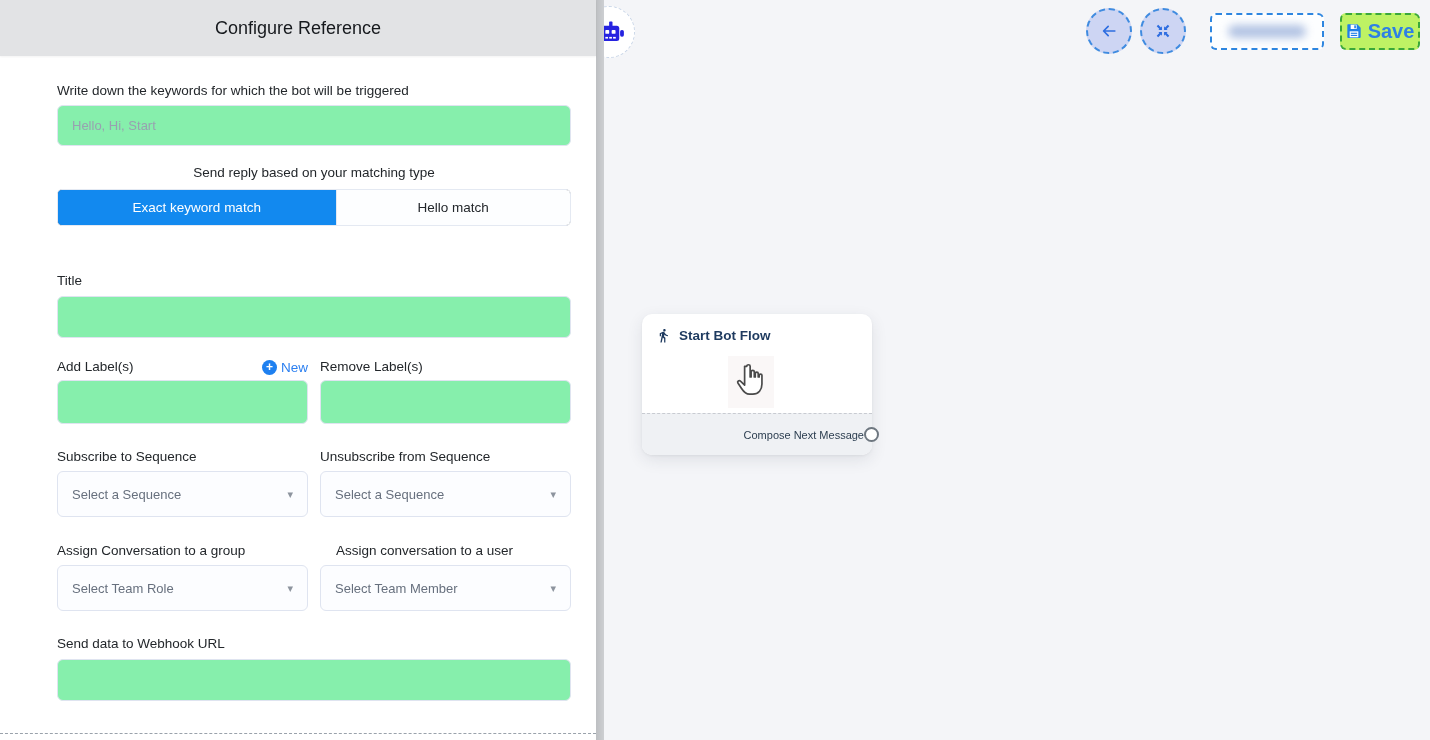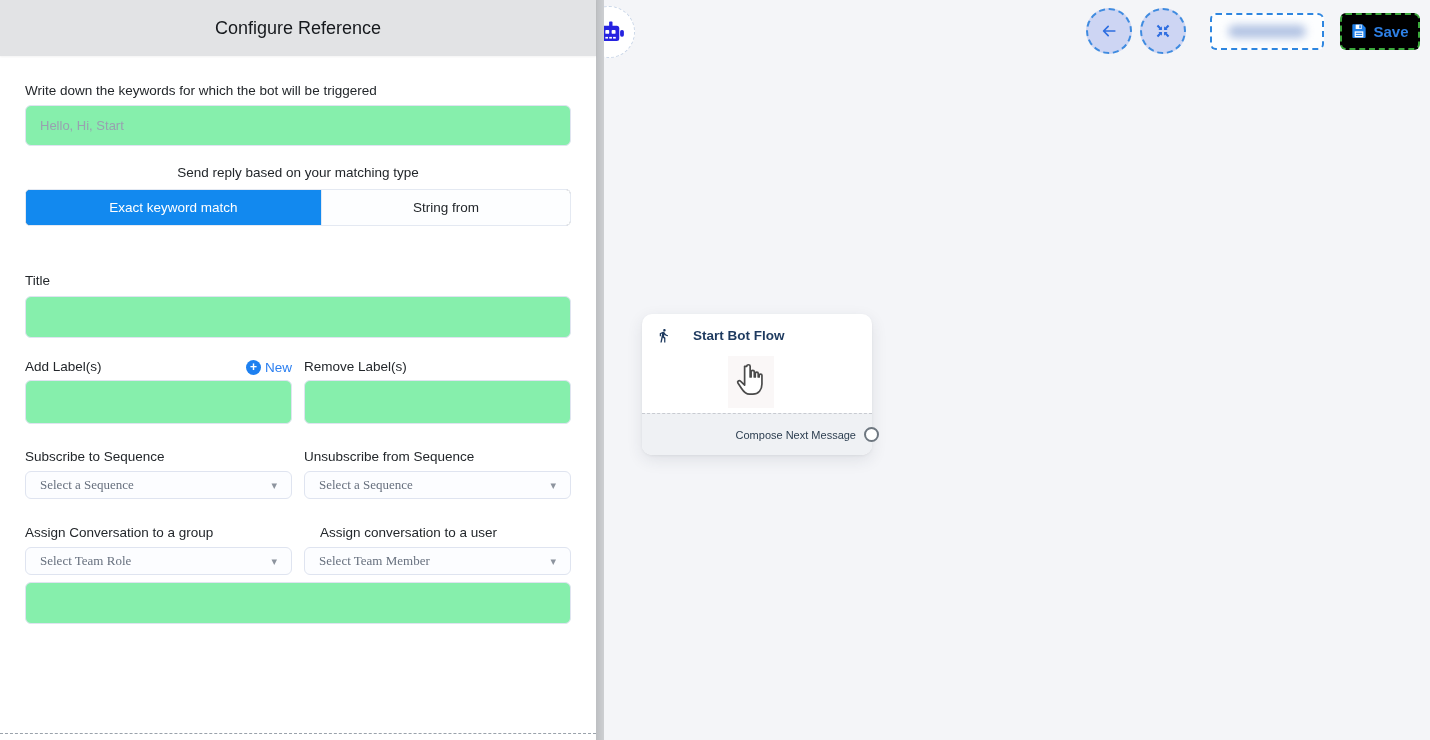--- a/index.html
+++ b/index.html
@@ -15,21 +15,21 @@
   .panel {
     position:absolute; left:0; top:0; width:596px; height:740px;
     background:#ffffff; z-index:5;
   }
   .panel-header {
     height:56px; background:#e2e3e5;
     display:flex; align-items:center; justify-content:center;
     font-size:18px; font-weight:normal; color:#16191d;
     box-shadow:0 1px 2px rgba(0,0,0,.05);
   }
-  .panel-body { padding:0 25px; position:relative; }
+  .panel-body { padding:0 25px; position:relative;margin-left:32px; }
   .field-label { font-size:13.5px; color:#23272b; line-height:16px; }
   .mt-kw-label { margin-top:27px; }
   .text-input {
     width:100%; height:41px; margin-top:6px;
     border:1px solid #dfe4f0; border-radius:6px; background:#86efac;
     padding:0 14px; font-size:13px; color:#333; outline:none;
     font-family:"Liberation Sans","DejaVu Sans",sans-serif;
   }
   .text-input::placeholder { color:#98a1b0; }
   .mt-match-label { margin-top:19px;text-align:center; }
@@ -59,24 +59,24 @@
   .plus-badge {
     width:15px; height:15px; border-radius:50%; background:#1e80f0;
     color:#fff; font-size:12px; line-height:14px; text-align:center;
     display:inline-block; font-weight:bold;
   }
   .input-tag { height:44px; margin-top:5px; }
 
   .mt-seq-label { margin-top:25px; }
   .mt-assign-label { margin-top:26px;gap:44px; }
   .select {
-    height:28px; margin-top:6px;
+    height:46px; margin-top:6px;
     border:1px solid #dfe4f0; border-radius:6px; background:#fcfdff;
     display:flex; align-items:center; justify-content:space-between;
-    padding:0 14px; font-size:13px; color:#67707e; cursor:pointer;font-family:Liberation Serif, serif;
+    padding:0 14px; font-size:13px; color:#67707e; cursor:pointer;
   }
   .caret { color:#8d949e; font-size:11px; }
 
   .mt-webhook-label { margin-top:25px; }
   .input-webhook { height:42px; margin-top:7px; }
 
   .panel-bottom-dash {
     position:absolute; left:0; right:0; bottom:6px;
     border-top:1px dashed #9aa2ab;
   }
@@ -110,47 +110,47 @@
     margin-left:24px; width:114px; height:37px;
     background:#fdfeff; border:2px dashed #2e86e0; border-radius:6px;
     display:flex; align-items:center; justify-content:center; cursor:pointer;
   }
   .blur-blob {
     width:78px; height:13px; background:#9fb4dc; border-radius:7px;
     filter:blur(4px); opacity:.8;
   }
   .save-btn {
     margin-left:16px; width:80px; height:37px;
-    background:#000000; border:2px dashed #3aa83a; border-radius:6px;
+    background:#bef264; border:2px dashed #3aa83a; border-radius:6px;
     display:flex; align-items:center; justify-content:center; gap:6px;
-    color:#2e80e5; font-size:15px; font-weight:600; cursor:pointer;
+    color:#2e80e5; font-size:20px; font-weight:600; cursor:pointer;
   }
 
   
   .node {
     position:absolute; left:642px; top:314px; width:230px; height:141px;
     background:#fff; border-radius:10px; z-index:2; cursor:grab;
     box-shadow:0 1px 3px rgba(0,0,0,.05), 0 5px 16px rgba(40,50,70,.10);
   }
   .node-header {
-    padding:14px 8px 0 14px; display:flex; align-items:center; gap:22px;
+    padding:14px 8px 0 14px; display:flex; align-items:center; gap:8px;
     color:#1e3a5f; font-weight:600; font-size:13.5px;
   }
   .hand-cursor {
     position:absolute; left:86px; top:42px; width:46px; height:52px;
     display:flex; align-items:center; justify-content:center;
     background:rgba(250,246,246,.9);
   }
   .node-footer {
     position:absolute; left:0; right:0; bottom:0; height:42px;
     background:#eff1f4; border-top:1px dashed #c8cbd1;
     border-radius:0 0 10px 10px;
     display:flex; align-items:center; justify-content:flex-end;
   }
-  .footer-text { font-size:11px; color:#2c3e50; margin-right:8px; }
+  .footer-text { font-size:11px; color:#2c3e50; }
   .handle-circle {
     width:15px; height:15px; border-radius:50%;
     background:#fff; border:2px solid #6e7780;
     margin-right:-7px; cursor:crosshair;
   }
 </style>
 </head>
 <body>
 
 <div class="panel">
@@ -159,21 +159,21 @@
   </div>
 
   <div class="panel-body">
 
     <div class="field-label mt-kw-label">Write down the keywords for which the bot will be triggered</div>
     <input class="text-input" type="text" placeholder="Hello, Hi, Start" style="">
 
     <div class="field-label mt-match-label">Send reply based on your matching type</div>
     <div class="tabs">
       <div class="tab tab-active">Exact keyword match</div>
-      <div class="tab tab-inactive">String from</div>
+      <div class="tab tab-inactive">Hello match</div>
     </div>
 
     <div class="field-label mt-title-label">Title</div>
     <input class="text-input input-title" type="text" style="">
 
     <div class="two-col mt-labels-row">
       <div class="col">
         <div class="label-row">
           <span class="field-label">Add Label(s)</span>
           <span class="new-link">
@@ -228,20 +228,21 @@
         </div>
       </div>
       <div class="col">
         <div class="select">
           <span>Select Team Member</span>
           <span class="caret">▾</span>
         </div>
       </div>
     </div>
 
+    <div class="field-label mt-webhook-label">Send data to Webhook URL</div>
     <input class="text-input input-webhook" type="text" style="">
   </div>
 
   <div class="panel-bottom-dash"></div>
 </div>
 
 <div class="divider"></div>
 
 <div class="bot-badge">
   <svg width="27" height="27" viewBox="0 0 32 32">

